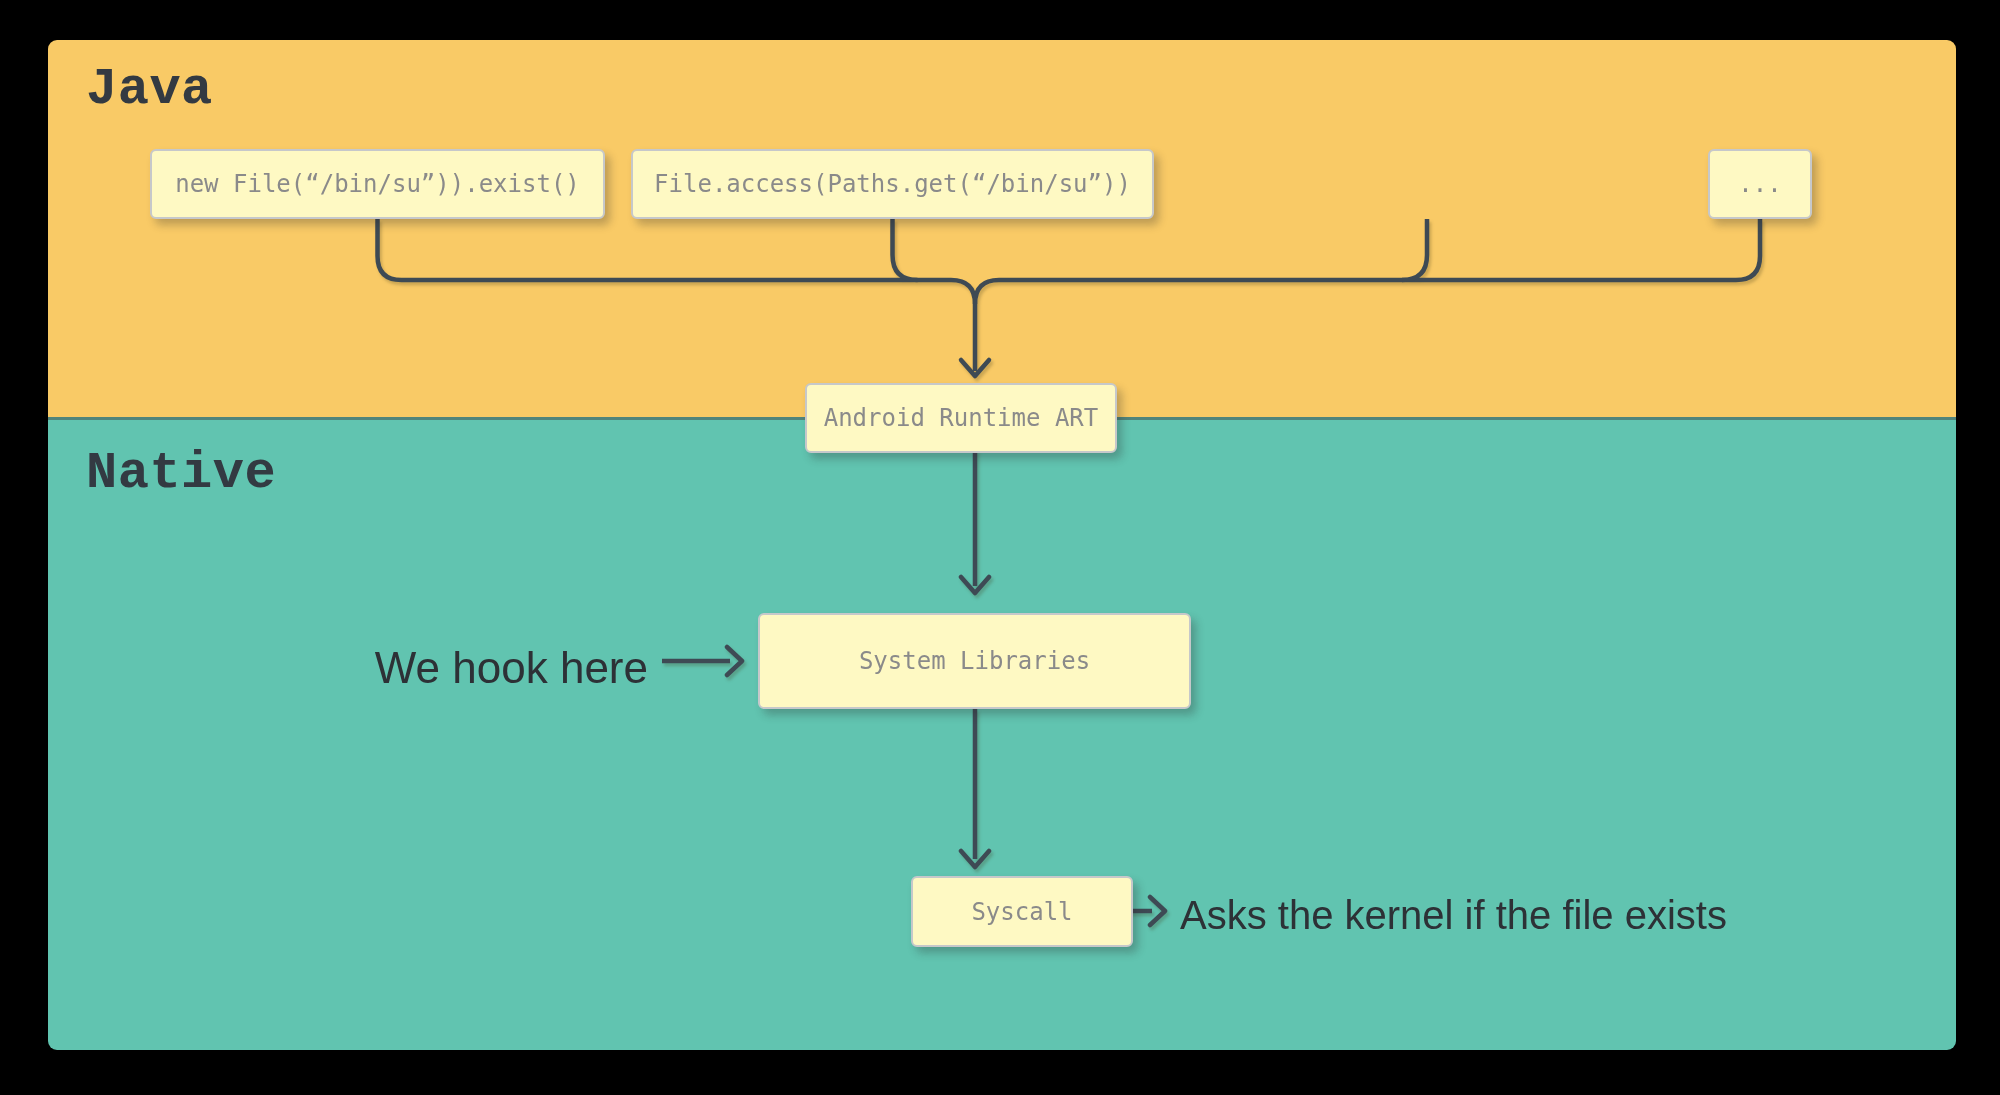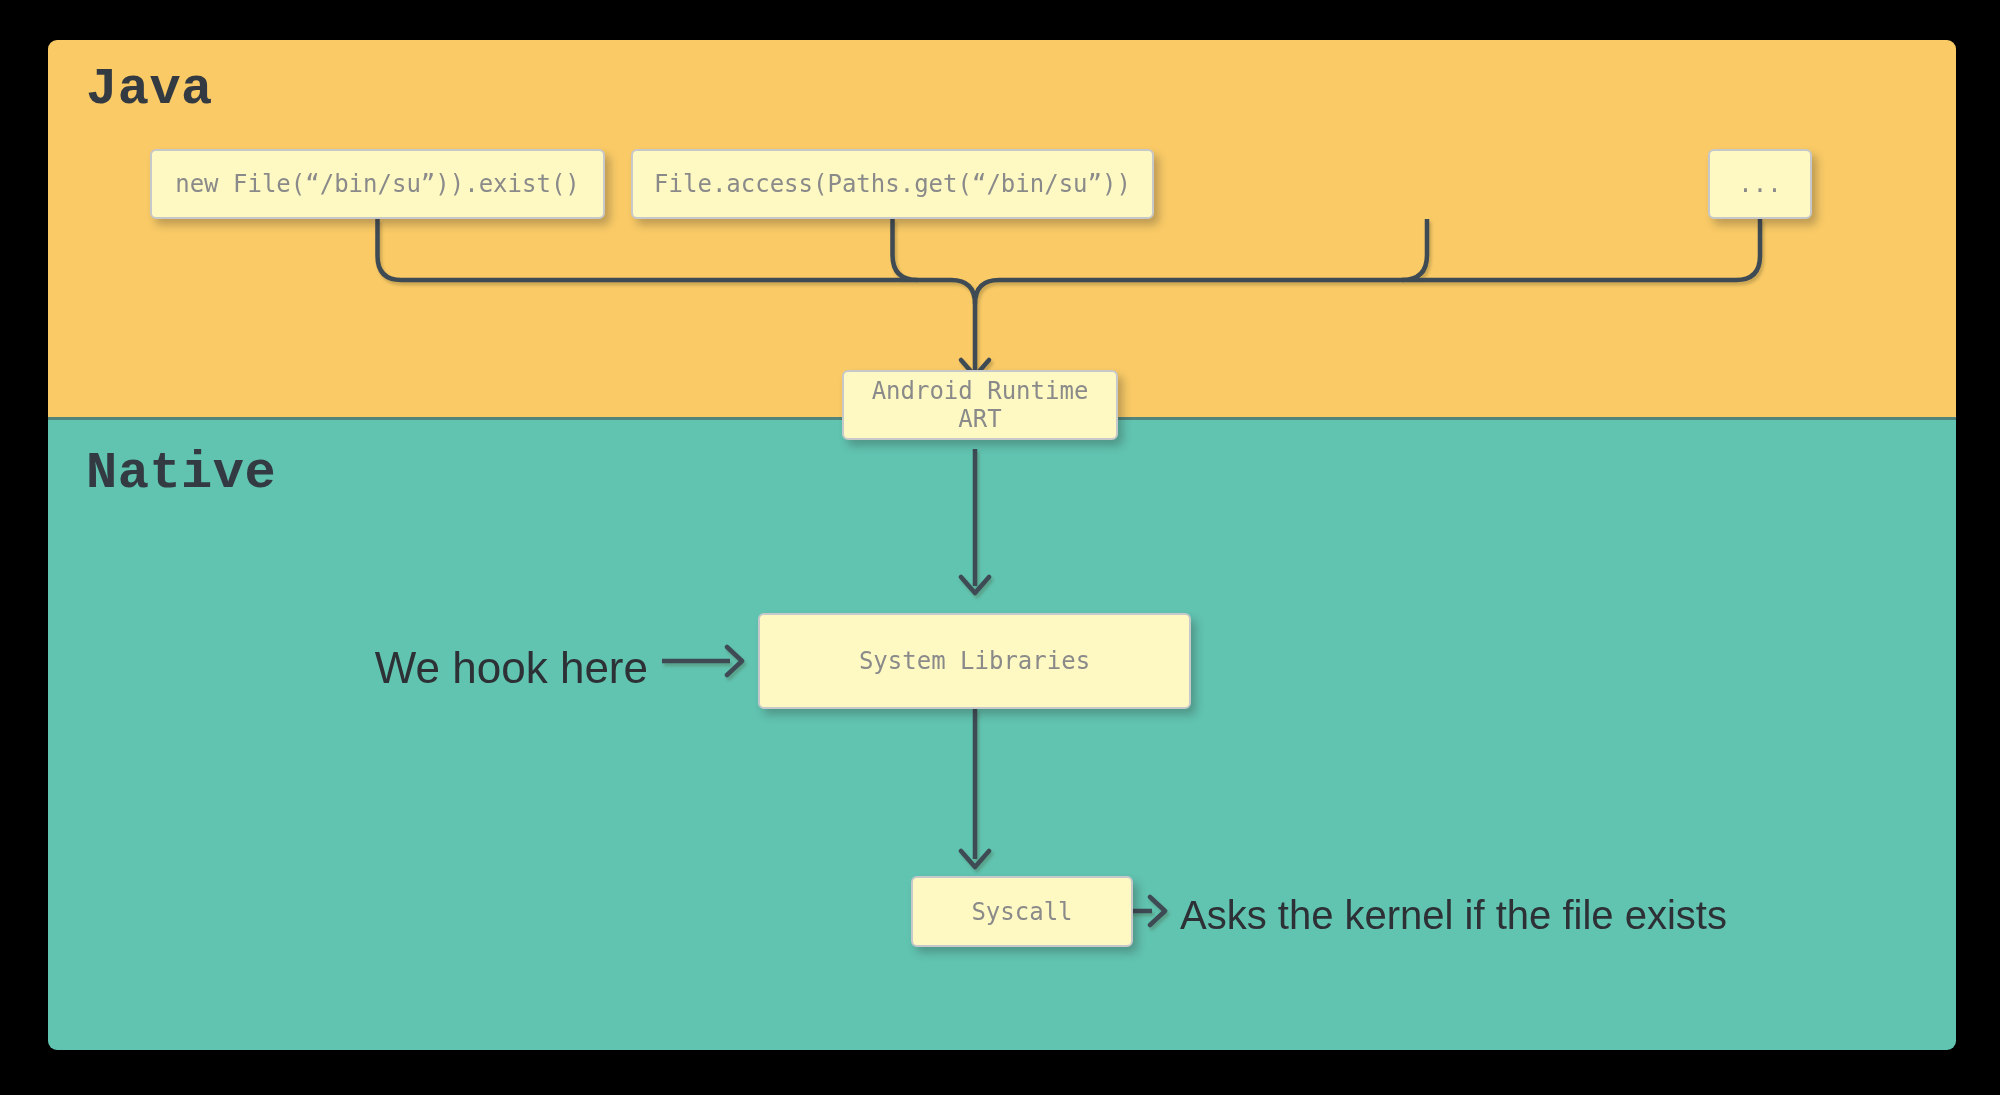--- a/index.html
+++ b/index.html
@@ -34,21 +34,21 @@
     border-radius:6px;display:flex;align-items:center;justify-content:center;
     font-family:"DejaVu Sans Mono","Liberation Mono",monospace;
     font-size:24px;color:var(--box-text);
     box-shadow:5px 6px 9px rgba(40,40,40,0.28);
     text-align:center;
   }
   .b1{left:102px;top:109px;width:455px;height:70px;}
   .b2{left:583px;top:109px;width:523px;height:70px;}
   .b3{left:1129px;top:109px;width:500px;height:70px;}
   .b4{left:1660px;top:109px;width:104px;height:70px;}
-  .art{left:757px;top:330px;width:276px;height:70px;margin-left:37px;}
+  .art{left:757px;top:343px;width:312px;height:70px;}
   .syslib{left:710px;top:573px;width:433px;height:96px;flex-direction:column;line-height:34px;}
   .syscall{left:819px;top:836px;width:222px;height:71px;margin-left:44px;}
   .annotation{
     position:absolute;font-family:"Liberation Sans",sans-serif;
     color:var(--annotation);white-space:nowrap;
   }
   .hook-label{right:1308px;top:603px;font-size:44px;}   
   .kernel-label{left:1132px;top:853px;font-size:40px;}
   svg.connectors{position:absolute;left:0;top:0;width:1908px;height:1010px;pointer-events:none;}
   svg .wire{fill:none;stroke:var(--line);stroke-width:4.5;}

